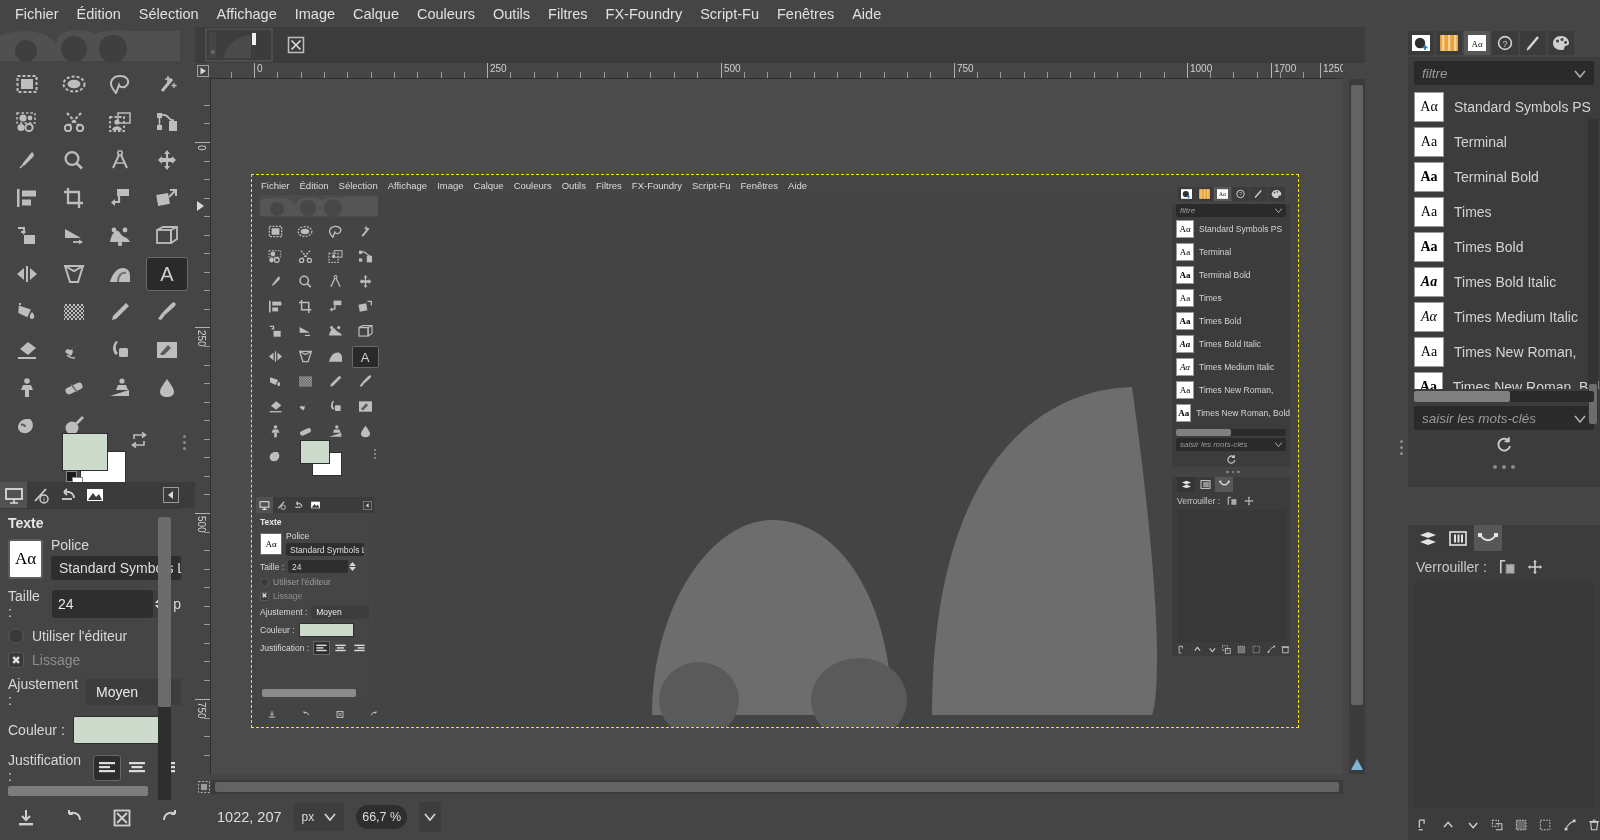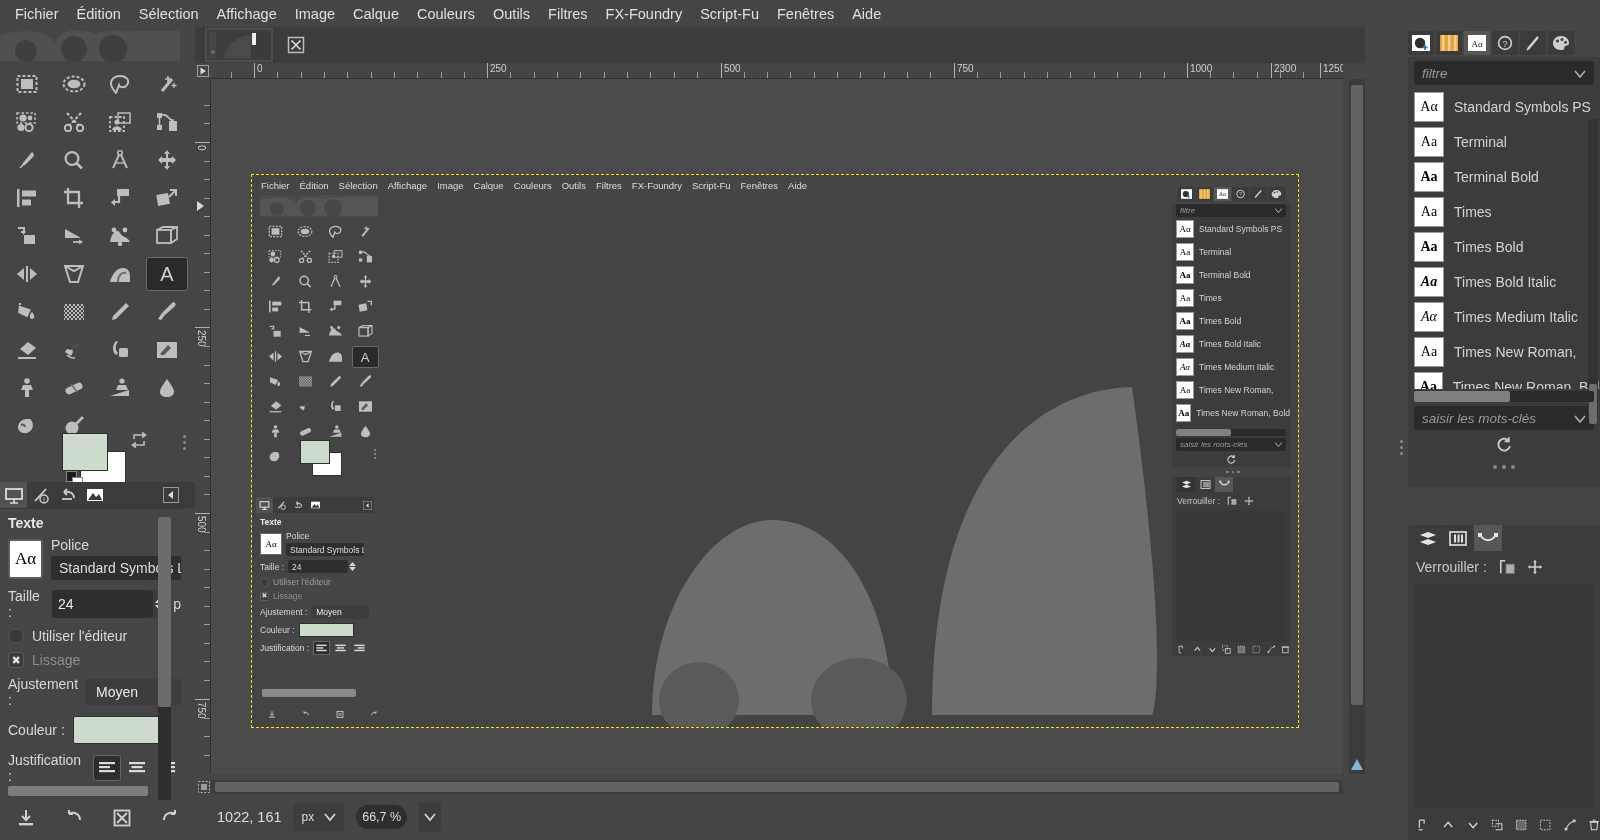--- a/index.html
+++ b/index.html
@@ -873,21 +873,21 @@
         </g>
       </svg>
       <div class="tickn" style="left:48px;  top:0px;">0</div>
       <div class="tickn" style="left:281px; top:0px;">250</div>
       <div class="tickn" style="left:515px; top:0px;">500</div>
       <div class="tickn" style="left:748px; top:0px;">750</div>
       <div class="tickn" style="left:981px; top:0px;">1000</div>
       <div class="tickn" style="left:1114px; top:0px;">1250</div>
     </div>
 
-    <div class="tickn" style="position:absolute; left:1079px; top:36px; z-index:5;">2300</div>
+    <div class="tickn" style="position:absolute; left:1079px; top:36px; z-index:5;">1700</div>
     <div class="tick" style="position:absolute;left:1076px;top:36px;width:1px;height:15px;"></div>
 
     <div class="ruler-v">
       <svg width="16" height="695" viewBox="0 0 16 695" style="display:block">
         <rect width="16" height="695" fill="#454545"></rect>
         <g fill="#b0b0b0">
           <rect x="0" y="63" width="15" height="1"></rect>
             <rect x="0" y="248" width="15" height="1"></rect>
           <rect x="0" y="434" width="15" height="1"></rect>
             <rect x="0" y="620" width="15" height="1"></rect>
@@ -1619,21 +1619,21 @@
       <div class="thumbh"></div>
     </div>
     <div style="position:absolute;left:2px;bottom:46px;width:14px;height:14px;">
       <svg width="14" height="14" viewBox="0 0 14 14">
           <rect x="1.5" y="1.5" width="11" height="11" fill="none" stroke="#b0b0b0" stroke-dasharray="2 1.6"></rect>
           <rect x="4" y="4" width="6" height="6" fill="#9a9a9a"></rect>
         </svg>
     </div>
 
     <div class="statusbar">
-      <span>1022, 161</span>
+      <span>1022, 207</span>
       <div class="unitsel">
         <span style="font-size:12px;">px</span>
         <svg width="12" height="8" viewBox="0 0 12 8">
             <path d="M1 1 L6 7 L11 1" fill="none" stroke="#d4d4d4" stroke-width="1.8"></path>
           </svg>
       </div>
       <div class="zoomfield">66,7 %</div>
       <div class="zoomarrow">
         <svg width="12" height="8" viewBox="0 0 12 8">
             <path d="M1 1 L6 7 L11 1" fill="none" stroke="#d4d4d4" stroke-width="1.8"></path>

